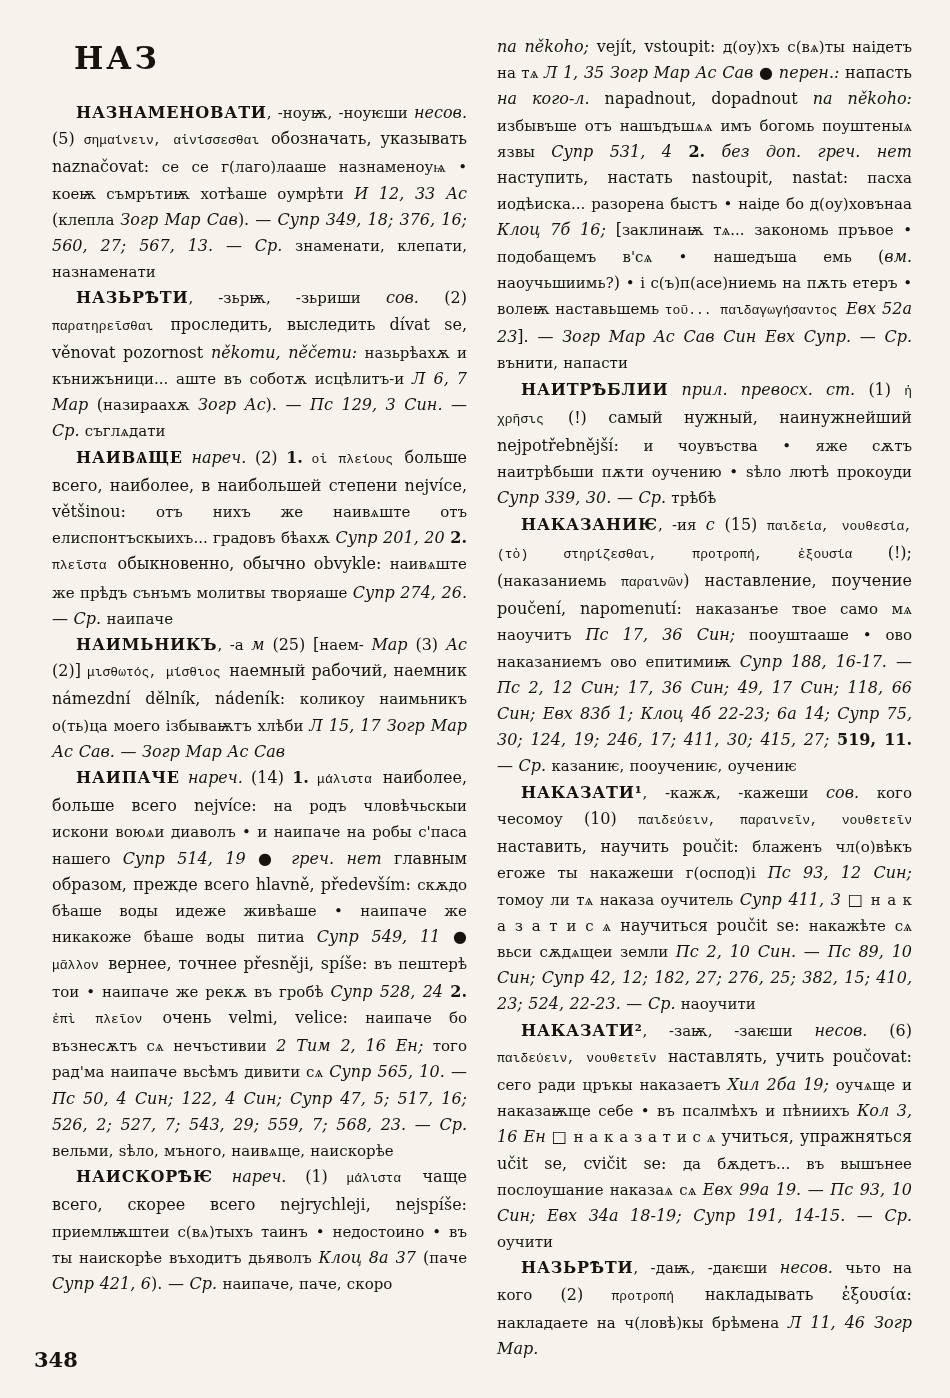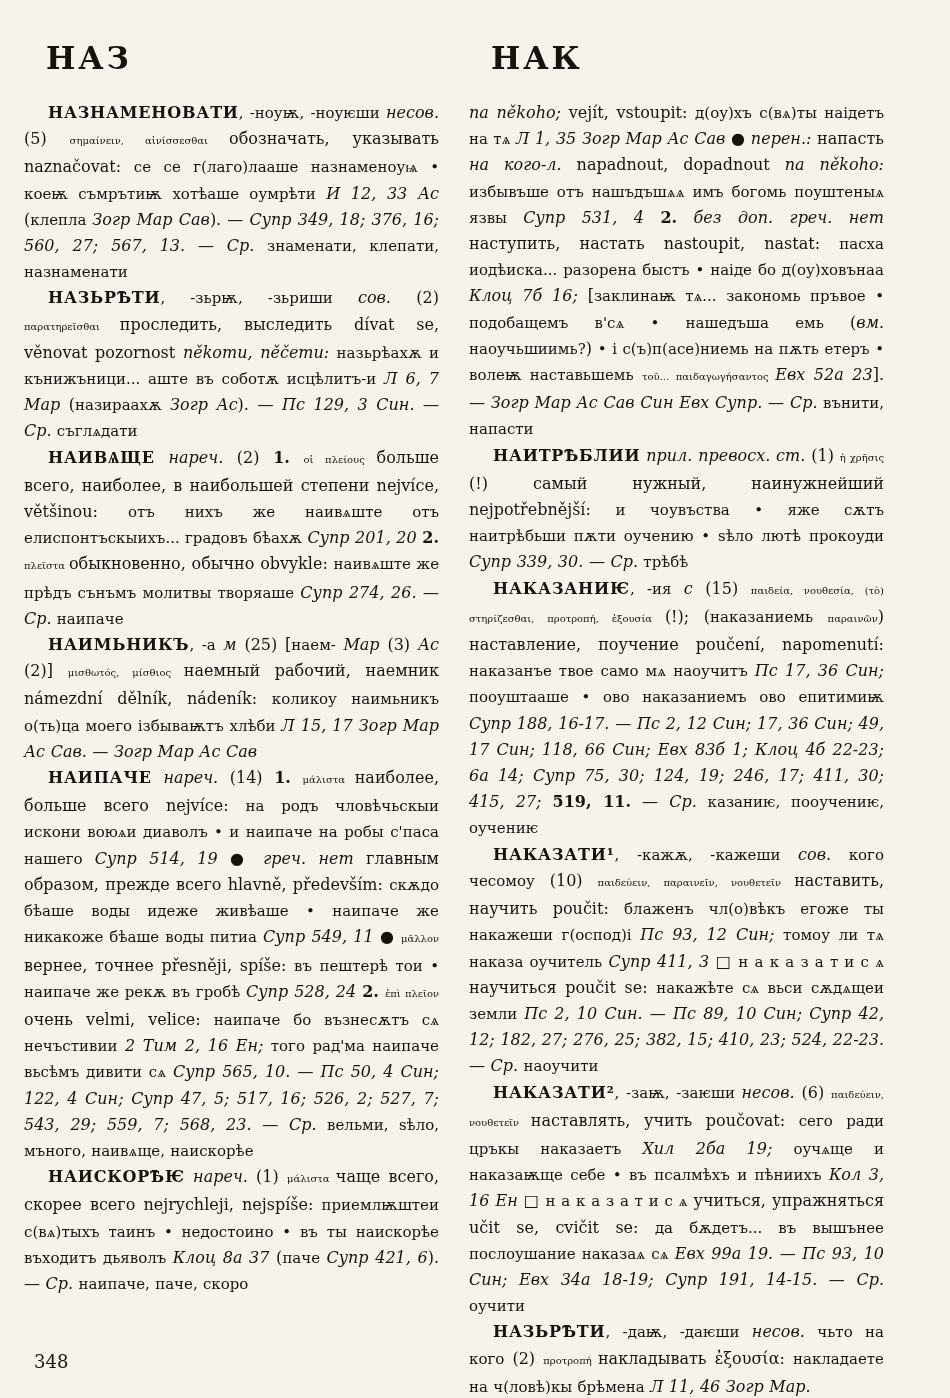--- a/index.html
+++ b/index.html
@@ -9,21 +9,21 @@
     -webkit-font-smoothing:antialiased;
   }
   .page{
     position:relative;
     width:950px;height:1398px;
     margin:0 auto;
     background:#f5f3ec;
     color:#17140f;
     overflow:hidden;
     box-sizing:border-box;
-    padding:34px 38px 0 24px;
+    padding:34px 38px 0 52px;
   }
   .cols{
     display:flex;
     gap:30px;
   }
   .col{
     width:415px;
     box-sizing:border-box;
   }
   .col-header{
@@ -38,47 +38,46 @@
     text-align:justify;
     text-indent:1.5em;
     font-size:16px;
     line-height:26.2px;
     word-spacing:0.5px;
   }
   p.entry.no-indent{text-indent:0;}
   .r-hw{font-weight:bold;letter-spacing:0.8px;margin-top:48px;}
   .r-ocs{font-weight:normal;font-size:15px;}
   .r-it{font-style:italic;}
-  .r-gk{font-size:10px;}
+  .r-gk{font-size:13px;font-family:Liberation Mono, monospace;}
   .r-b{font-weight:bold;}
   .page-number{
     position:absolute;
     left:34px;bottom:26px;
-    font-weight:normal;
-    font-size:18px;
+    font-weight:bold;
+    font-size:21px;
   }
 </style>
 </head>
 <body>
 
 <div class="page">
   <div class="cols">
     <div class="col">
       <div class="col-header">НАЗ</div>
       <div>
           <p class="entry"><span class="r-hw">НАЗНАМЕНОВАТИ</span><span class="r-ocs">, -ноуѭ, -ноуѥши </span><span class="r-it">несов.</span><span class="r-rm"> (5) </span><span class="r-gk">σημαίνειν, αἰνίσσεσθαι </span><span class="r-rm">обозначать, указывать naznačovat: </span><span class="r-ocs">се се г(лаго)лааше назнаменоуѩ • коеѭ съмрътиѭ хотѣаше оумрѣти </span><span class="r-it">И 12, 33 Ас</span><span class="r-rm"> (</span><span class="r-ocs">клепла </span><span class="r-it">Зогр Мар Сав</span><span class="r-rm">). — </span><span class="r-it">Супр 349, 18; 376, 16; 560, 27; 567, 13.</span><span class="r-rm"> — </span><span class="r-it">Ср.</span><span class="r-ocs"> знаменати, клепати, назнаменати</span></p>
           <p class="entry"><span class="r-hw">НАЗЬРѢТИ</span><span class="r-ocs">, -зьрѭ, -зьриши </span><span class="r-it">сов.</span><span class="r-rm"> (2) </span><span class="r-gk">παρατηρεῖσθαι </span><span class="r-rm">проследить, выследить dívat se, věnovat pozornost </span><span class="r-it">někomu, něčemu:</span><span class="r-ocs"> назьрѣахѫ и кънижъници... аште въ соботѫ исцѣлитъ-и </span><span class="r-it">Л 6, 7 Мар</span><span class="r-rm"> (</span><span class="r-ocs">назираахѫ </span><span class="r-it">Зогр Ас</span><span class="r-rm">). — </span><span class="r-it">Пс 129, 3 Син.</span><span class="r-rm"> — </span><span class="r-it">Ср.</span><span class="r-ocs"> съглѧдати</span></p>
           <p class="entry"><span class="r-hw">НАИВѦЩЕ</span><span class="r-rm"> </span><span class="r-it">нареч.</span><span class="r-rm"> (2) </span><span class="r-b">1.</span><span class="r-rm"> </span><span class="r-gk">οἱ πλείους </span><span class="r-rm">больше всего, наиболее, в наибольшей степени nejvíce, většinou: </span><span class="r-ocs">отъ нихъ же наивѧште отъ елиспонтъскыихъ... градовъ бѣахѫ </span><span class="r-it">Супр 201, 20</span><span class="r-rm"> </span><span class="r-b">2.</span><span class="r-rm"> </span><span class="r-gk">πλεῖστα </span><span class="r-rm">обыкновенно, обычно obvykle: </span><span class="r-ocs">наивѧште же прѣдъ сънъмъ молитвы творяаше </span><span class="r-it">Супр 274, 26.</span><span class="r-rm"> — </span><span class="r-it">Ср.</span><span class="r-ocs"> наипаче</span></p>
           <p class="entry"><span class="r-hw">НАИМЬНИКЪ</span><span class="r-ocs">, -а </span><span class="r-it">м</span><span class="r-rm"> (25) [</span><span class="r-ocs">наем- </span><span class="r-it">Мар</span><span class="r-rm"> (3) </span><span class="r-it">Ас</span><span class="r-rm"> (2)] </span><span class="r-gk">μισθωτός, μίσθιος </span><span class="r-rm">наемный рабочий, наемник námezdní dělník, nádeník: </span><span class="r-ocs">коликоу наимьникъ о(ть)ца моего ізбываѭтъ хлѣби </span><span class="r-it">Л 15, 17 Зогр Мар Ас Сав.</span><span class="r-rm"> — </span><span class="r-it">Зогр Мар Ас Сав</span></p>
           <p class="entry"><span class="r-hw">НАИПАЧЕ</span><span class="r-rm"> </span><span class="r-it">нареч.</span><span class="r-rm"> (14) </span><span class="r-b">1.</span><span class="r-rm"> </span><span class="r-gk">μάλιστα </span><span class="r-rm">наиболее, больше всего nejvíce: </span><span class="r-ocs">на родъ чловѣчьскыи искони воюѧи диаволъ • и наипаче на робы с'паса нашего </span><span class="r-it">Супр 514, 19</span><span class="r-rm"> ● </span><span class="r-it">греч. нет</span><span class="r-rm"> главным образом, прежде всего hlavně, především: </span><span class="r-ocs">скѫдо бѣаше воды идеже живѣаше • наипаче же никакоже бѣаше воды питиа </span><span class="r-it">Супр 549, 11</span><span class="r-rm"> ● </span><span class="r-gk">μᾶλλον </span><span class="r-rm">вернее, точнее přesněji, spíše: </span><span class="r-ocs">въ пештерѣ тои • наипаче же рекѫ въ гробѣ </span><span class="r-it">Супр 528, 24</span><span class="r-rm"> </span><span class="r-b">2.</span><span class="r-rm"> </span><span class="r-gk">ἐπὶ πλεῖον </span><span class="r-rm">очень velmi, velice: </span><span class="r-ocs">наипаче бо възнесѫтъ сѧ нечъстивии </span><span class="r-it">2 Тим 2, 16 Ен;</span><span class="r-ocs"> того рад'ма наипаче вьсѣмъ дивити сѧ </span><span class="r-it">Супр 565, 10.</span><span class="r-rm"> — </span><span class="r-it">Пс 50, 4 Син; 122, 4 Син; Супр 47, 5; 517, 16; 526, 2; 527, 7; 543, 29; 559, 7; 568, 23.</span><span class="r-rm"> — </span><span class="r-it">Ср.</span><span class="r-ocs"> вельми, ѕѣло, мъного, наивѧще, наискорѣе</span></p>
           <p class="entry"><span class="r-hw">НАИСКОРѢѤ</span><span class="r-rm"> </span><span class="r-it">нареч.</span><span class="r-rm"> (1) </span><span class="r-gk">μάλιστα </span><span class="r-rm">чаще всего, скорее всего nejrychleji, nejspíše: </span><span class="r-ocs">приемлѭштеи с(вѧ)тыхъ таинъ • недостоино • въ ты наискорѣе въходитъ дьяволъ </span><span class="r-it">Клоц 8а 37</span><span class="r-rm"> (</span><span class="r-ocs">паче </span><span class="r-it">Супр 421, 6</span><span class="r-rm">). — </span><span class="r-it">Ср.</span><span class="r-ocs"> наипаче, паче, скоро</span></p>
         </div>
     </div>
     <div class="col">
-      <div class="col-header">НАК</div>
       <div>
           <p class="entry no-indent"><span class="r-it">na někoho;</span><span class="r-rm"> vejít, vstoupit: </span><span class="r-ocs">д(оу)хъ с(вѧ)ты наідетъ на тѧ </span><span class="r-it">Л 1, 35 Зогр Мар Ас Сав</span><span class="r-rm"> ● </span><span class="r-it">перен.:</span><span class="r-rm"> напасть </span><span class="r-it">на кого-л.</span><span class="r-rm"> napadnout, dopadnout </span><span class="r-it">na někoho:</span><span class="r-ocs"> избывъше отъ нашъдъшѧѧ имъ богомь поуштеныѧ язвы </span><span class="r-it">Супр 531, 4</span><span class="r-rm"> </span><span class="r-b">2.</span><span class="r-rm"> </span><span class="r-it">без доп. греч. нет</span><span class="r-rm"> наступить, настать nastoupit, nastat: </span><span class="r-ocs">пасха иодѣиска... разорена быстъ • наіде бо д(оу)ховънаа </span><span class="r-it">Клоц 7б 16;</span><span class="r-rm"> [</span><span class="r-ocs">заклинаѭ тѧ... закономь пръвое • подобащемъ в'сѧ • нашедъша емь </span><span class="r-rm">(</span><span class="r-it">вм.</span><span class="r-ocs"> наоучьшиимь?</span><span class="r-rm">) </span><span class="r-ocs">• і с(ъ)п(асе)ниемь на пѫть етеръ • волеѭ наставьшемь </span><span class="r-gk">τοῦ... παιδαγωγήσαντος </span><span class="r-it">Евх 52а 23</span><span class="r-rm">]. — </span><span class="r-it">Зогр Мар Ас Сав Син Евх Супр.</span><span class="r-rm"> — </span><span class="r-it">Ср.</span><span class="r-ocs"> вънити, напасти</span></p>
           <p class="entry"><span class="r-hw">НАИТРѢБЛИИ</span><span class="r-rm"> </span><span class="r-it">прил. превосх. ст.</span><span class="r-rm"> (1) </span><span class="r-gk">ἡ χρῆσις </span><span class="r-rm">(!) самый нужный, наинужнейший nejpotřebnější: </span><span class="r-ocs">и чоувъства • яже сѫтъ наитрѣбьши пѫти оучению • ѕѣло лютѣ прокоуди </span><span class="r-it">Супр 339, 30.</span><span class="r-rm"> — </span><span class="r-it">Ср.</span><span class="r-ocs"> трѣбѣ</span></p>
           <p class="entry"><span class="r-hw">НАКАЗАНИѤ</span><span class="r-ocs">, -ия </span><span class="r-it">с</span><span class="r-rm"> (15) </span><span class="r-gk">παιδεία, νουθεσία, (τὸ) στηρίζεσθαι, προτροπή, ἐξουσία </span><span class="r-rm">(!); (</span><span class="r-ocs">наказаниемь </span><span class="r-gk">παραινῶν</span><span class="r-rm">) наставление, поучение poučení, napomenutí: </span><span class="r-ocs">наказанъе твое само мѧ наоучитъ </span><span class="r-it">Пс 17, 36 Син;</span><span class="r-ocs"> пооуштааше • ово наказаниемъ ово епитимиѭ </span><span class="r-it">Супр 188, 16-17.</span><span class="r-rm"> — </span><span class="r-it">Пс 2, 12 Син; 17, 36 Син; 49, 17 Син; 118, 66 Син; Евх 83б 1; Клоц 4б 22-23; 6а 14; Супр 75, 30; 124, 19; 246, 17; 411, 30; 415, 27; </span><span class="r-b">519, 11.</span><span class="r-rm"> — </span><span class="r-it">Ср.</span><span class="r-ocs"> казаниѥ, пооучениѥ, оучениѥ</span></p>
           <p class="entry"><span class="r-hw">НАКАЗАТИ¹</span><span class="r-ocs">, -кажѫ, -кажеши </span><span class="r-it">сов.</span><span class="r-ocs"> кого чесомоу</span><span class="r-rm"> (10) </span><span class="r-gk">παιδεύειν, παραινεῖν, νουθετεῖν </span><span class="r-rm">наставить, научить poučit: </span><span class="r-ocs">блаженъ чл(о)вѣкъ егоже ты накажеши г(оспод)і </span><span class="r-it">Пс 93, 12 Син;</span><span class="r-ocs"> томоу ли тѧ наказа оучитель </span><span class="r-it">Супр 411, 3</span><span class="r-rm"> □ </span><span class="r-ocs">н а к а з а т и  с ѧ</span><span class="r-rm"> научиться poučit se: </span><span class="r-ocs">накажѣте сѧ вьси сѫдѧщеи земли </span><span class="r-it">Пс 2, 10 Син.</span><span class="r-rm"> — </span><span class="r-it">Пс 89, 10 Син; Супр 42, 12; 182, 27; 276, 25; 382, 15; 410, 23; 524, 22-23.</span><span class="r-rm"> — </span><span class="r-it">Ср.</span><span class="r-ocs"> наоучити</span></p>
           <p class="entry"><span class="r-hw">НАКАЗАТИ²</span><span class="r-ocs">, -заѭ, -заѥши </span><span class="r-it">несов.</span><span class="r-rm"> (6) </span><span class="r-gk">παιδεύειν, νουθετεῖν </span><span class="r-rm">наставлять, учить poučovat: </span><span class="r-ocs">сего ради цръкы наказаетъ </span><span class="r-it">Хил 2ба 19;</span><span class="r-ocs"> оучѧще и наказаѭще себе • въ псалмѣхъ и пѣниихъ </span><span class="r-it">Кол 3, 16 Ен</span><span class="r-rm"> □ </span><span class="r-ocs">н а к а з а т и  с ѧ</span><span class="r-rm"> учиться, упражняться učit se, cvičit se: </span><span class="r-ocs">да бѫдетъ... въ вышънее послоушание наказаѧ сѧ </span><span class="r-it">Евх 99а 19.</span><span class="r-rm"> — </span><span class="r-it">Пс 93, 10 Син; Евх 34а 18-19; Супр 191, 14-15.</span><span class="r-rm"> — </span><span class="r-it">Ср.</span><span class="r-ocs"> оучити</span></p>
           <p class="entry"><span class="r-hw">НАЗЬРѢТИ</span><span class="r-ocs">, -даѭ, -даѥши </span><span class="r-it">несов.</span><span class="r-ocs"> чьто на кого</span><span class="r-rm"> (2) </span><span class="r-gk">προτροπή </span><span class="r-rm">накладывать ἐξουσία: </span><span class="r-ocs">накладаете на ч(ловѣ)кы брѣмена </span><span class="r-it">Л 11, 46 Зогр Мар.</span></p>
         </div>
     </div>
   </div>

